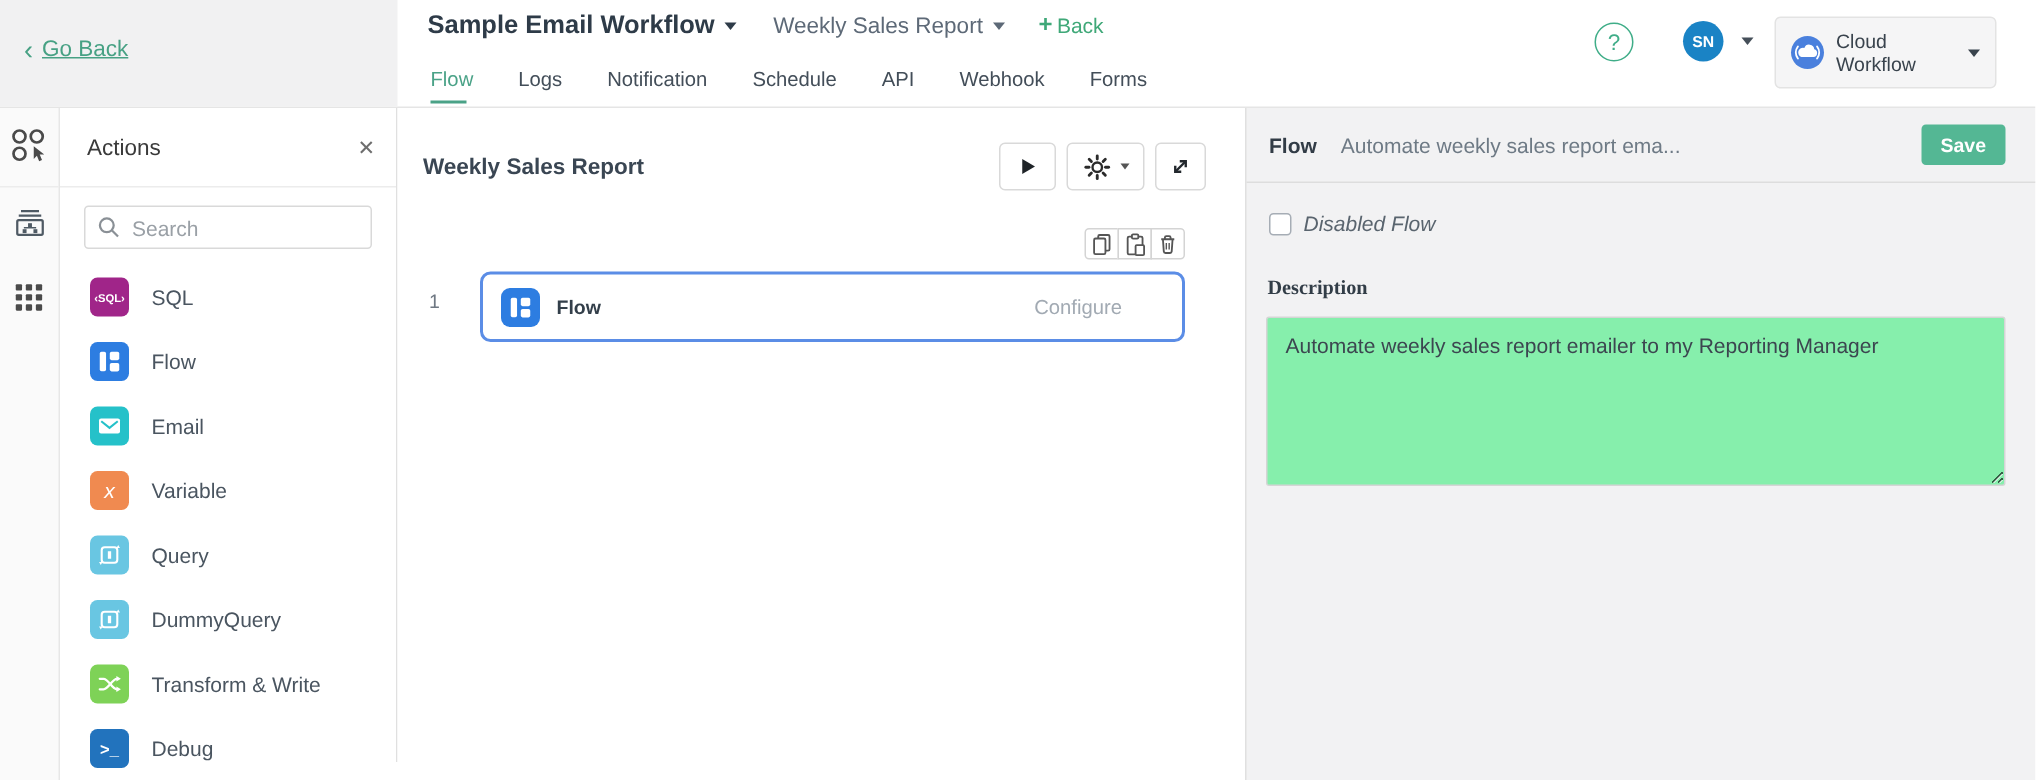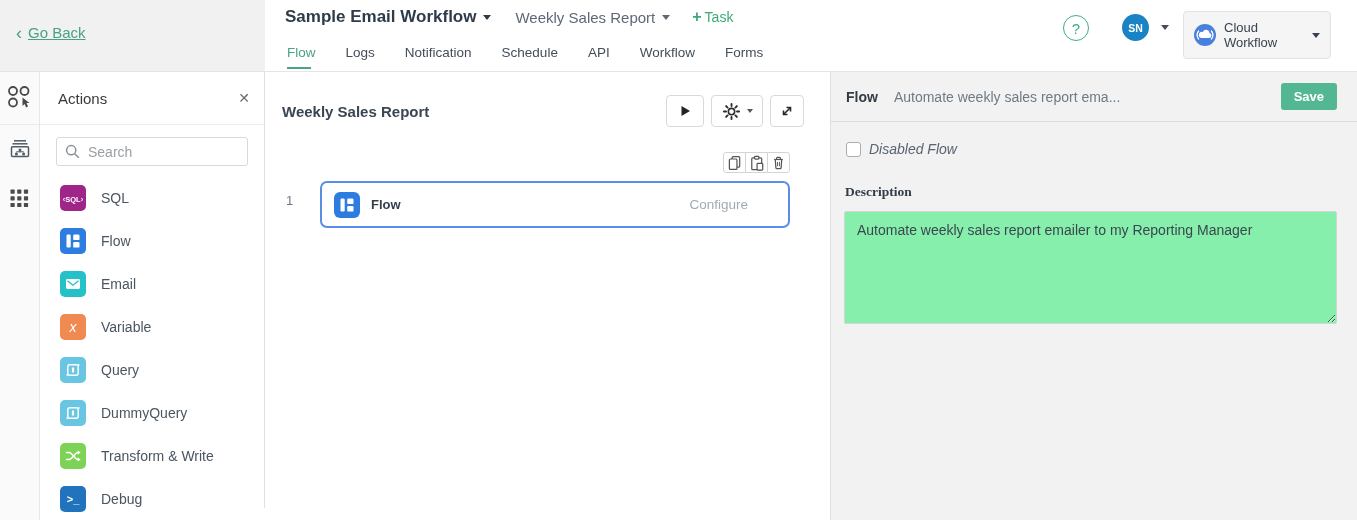--- a/index.html
+++ b/index.html
@@ -102,31 +102,31 @@
       </div>
     </div>
 
     <div class="title-row">
       <span class="wf-title">Sample Email Workflow</span>
       <span class="caret wf-caret"></span>
       <span class="report-title">Weekly Sales Report</span>
       <span class="caret rep-caret"></span>
       <span class="task-btn">
         <span class="plus">+</span>
-        <span>Task</span>
+        <span>Back</span>
       </span>
     </div>
 
     <div class="tabs">
       <div class="tab active">Flow</div>
       <div class="tab">Logs</div>
       <div class="tab">Notification</div>
       <div class="tab">Schedule</div>
       <div class="tab">API</div>
-      <div class="tab">Workflow</div>
+      <div class="tab">Webhook</div>
       <div class="tab">Forms</div>
     </div>
 
     <div class="help-circle">
       <span>?</span>
     </div>
 
     <div class="avatar-group">
       <span class="avatar">SN</span>
       <span class="caret av-caret"></span>

